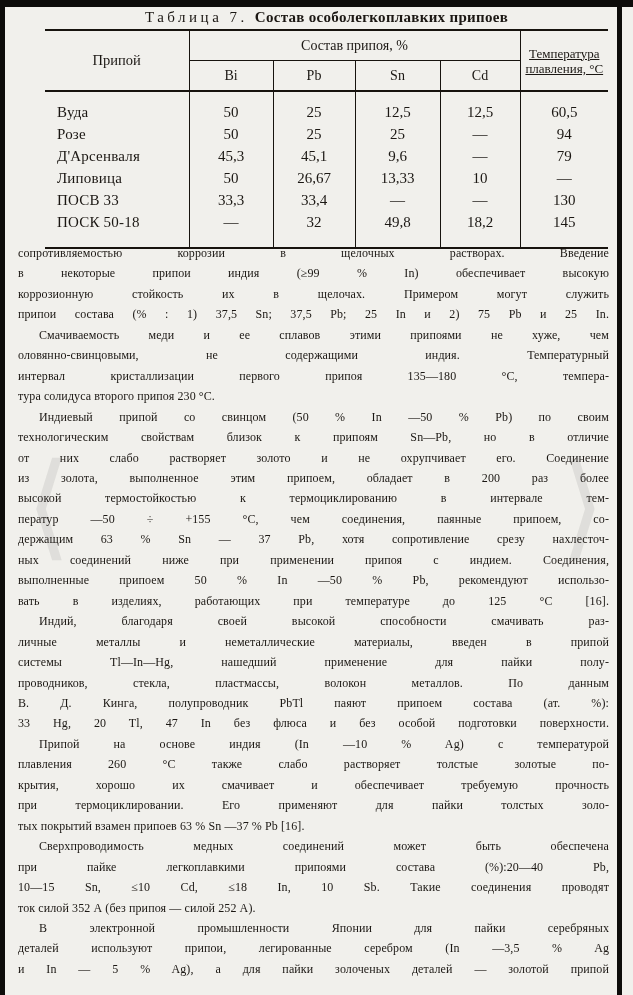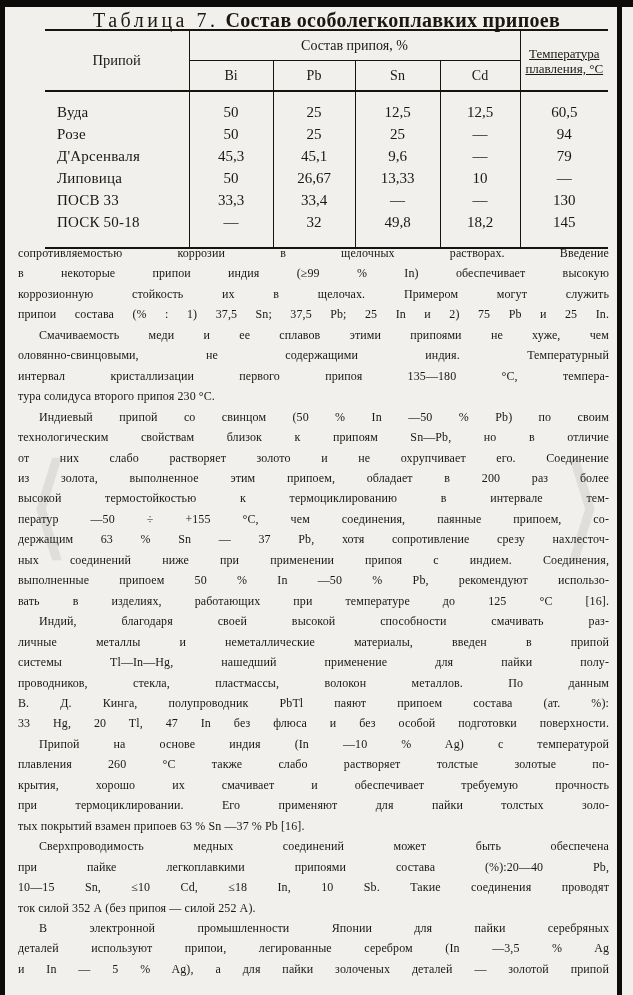--- a/index.html
+++ b/index.html
@@ -17,21 +17,21 @@
     color:var(--ink);
   }
   
   .b-top{position:absolute;top:0;left:0;width:100%;height:7px;background:#0d0c0a;}
   .b-left{position:absolute;top:0;left:0;width:5px;height:100%;background:#0d0c0a;}
   .b-right{position:absolute;top:0;left:617px;width:5px;height:100%;background:#0d0c0a;}
 
   
   .caption{
     position:absolute;top:9px;left:45px;width:563px;
-    text-align:center;font-size:20px;white-space:nowrap;
+    text-align:center;font-size:15px;white-space:nowrap;
   }
   .cap-num{letter-spacing:3.5px;margin-right:7px;}
   .cap-title{font-weight:bold;letter-spacing:0.3px;}
 
   
   table.solders{
     position:absolute;top:29px;left:45px;width:563px;
     border-collapse:collapse;table-layout:fixed;
   }
   col.w-name{width:144px;} col.w-bi{width:84px;} col.w-pb{width:82px;}

